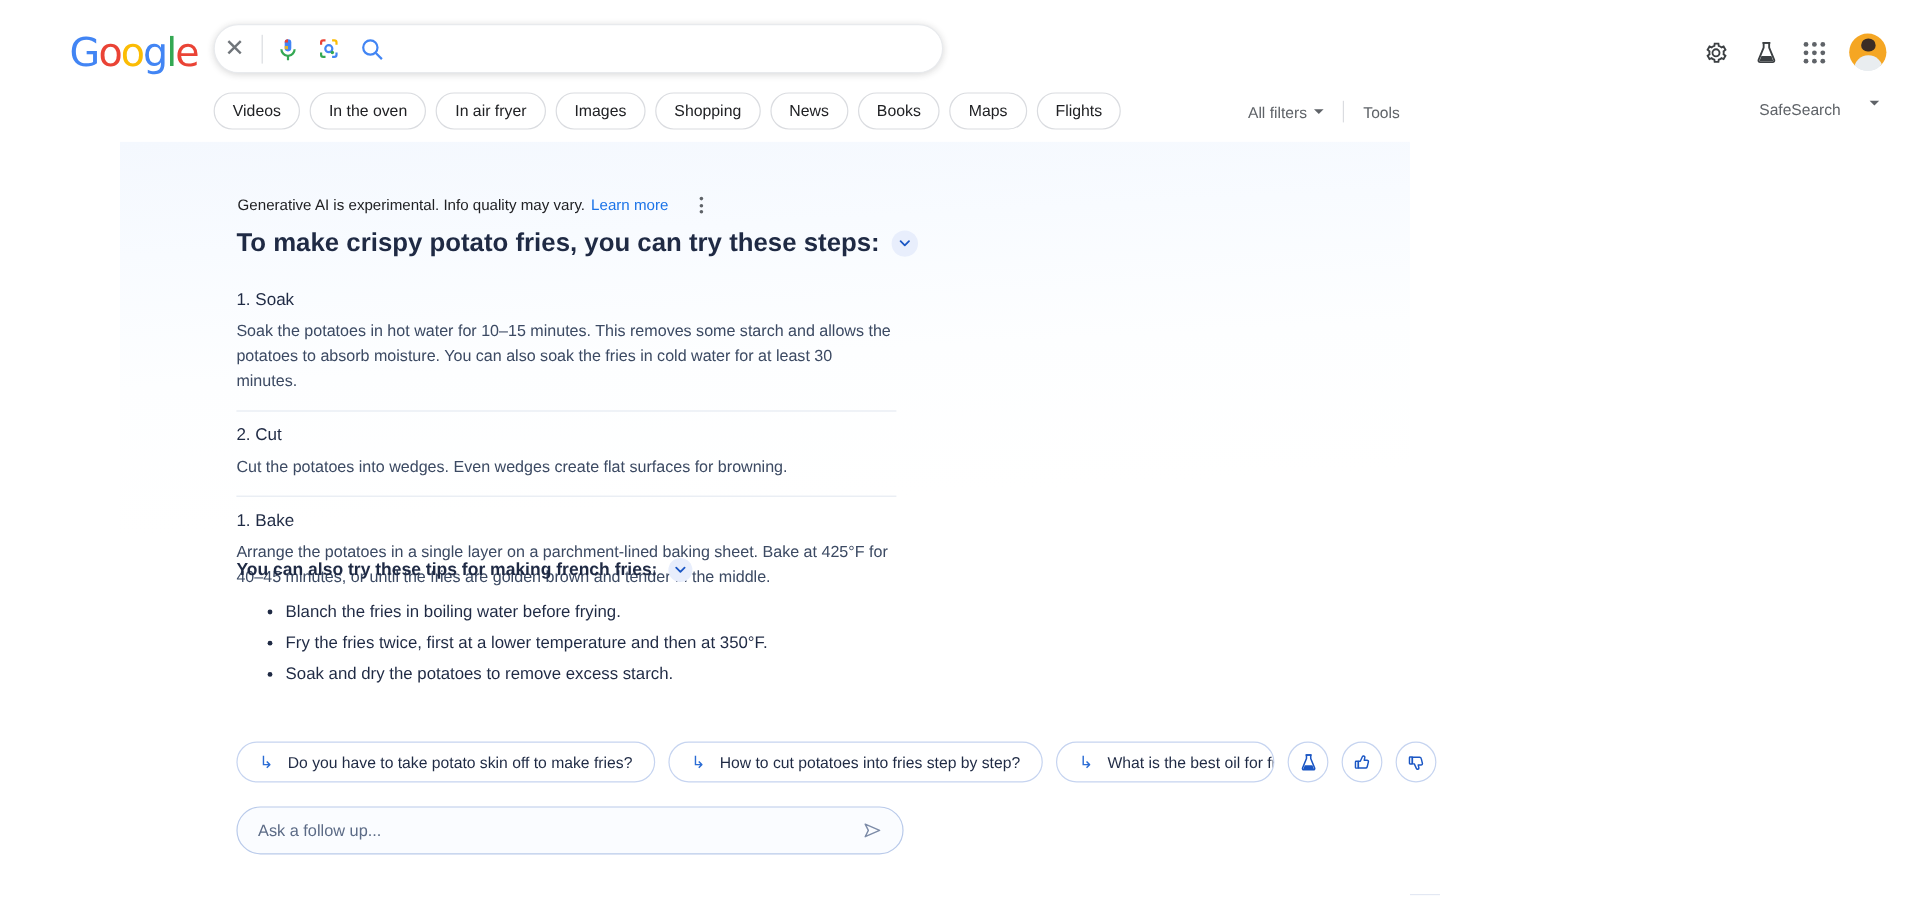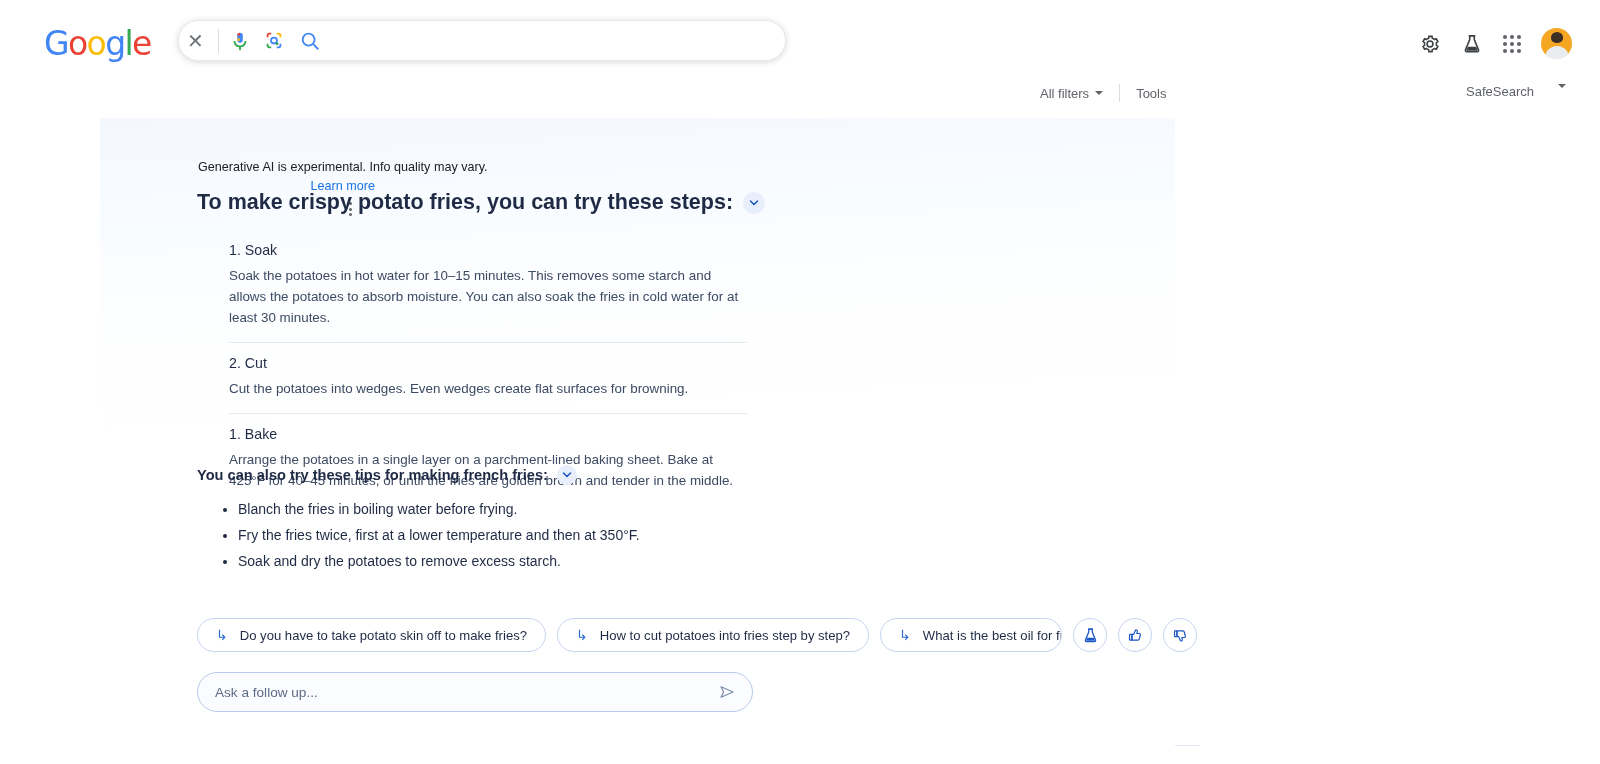--- a/index.html
+++ b/index.html
@@ -10,21 +10,21 @@
     font-family: "Liberation Sans", sans-serif;
     color: #202124;
     overflow: hidden;
     position: relative;
   }
 
   
   .header { position: relative; height: 118px; background: #fff; z-index: 5; }
 
   .logo {
-    position: absolute; left: 44px; top: 24px;
+    position: absolute; left: 58px; top: 24px;
     font-size: 33px; letter-spacing: -1.6px;
     font-family: "DejaVu Sans", sans-serif;
     font-weight: 400;
     user-select: none;
   }
   .logo span:nth-child(1){color:#4285F4;}
   .logo span:nth-child(2){color:#EA4335;}
   .logo span:nth-child(3){color:#FBBC05;}
   .logo span:nth-child(4){color:#4285F4;}
   .logo span:nth-child(5){color:#34A853;}
@@ -95,42 +95,42 @@
   
   .ai-panel {
     position: absolute; left: 100px; top: 118px; width: 1075px; height: 630px;
     background: linear-gradient(177deg, #f4f8fe 0%, #f8fbff 14%, #fdfeff 30%, #ffffff 48%, #ffffff 100%);
     z-index: 1;
   }
   .ai-inner { position: relative; width: 100%; height: 100%; }
 
   .disclaimer {
     position: absolute; left: 98px; top: 42px;
-    font-size: 12.6px; color: #202124; display:flex; align-items:center; gap: 5px; flex-direction: column;
+    font-size: 12.6px; color: #202124; display:flex; align-items:center; gap: 5px;
   }
   .disclaimer a { color: #1a73e8; text-decoration: none; cursor: pointer; }
   .kebab {
     margin-left: 16px; display:flex; flex-direction:column; gap:2.5px; cursor:pointer; padding: 4px 5px;
   }
   .kebab i { width: 3px; height: 3px; border-radius: 50%; background:#5f6368; display:block; }
 
   .ai-heading {
     position: absolute; left: 97px; top: 72px;
     font-size: 21.5px; color: #1f2a44; font-weight: 700;
     display: flex; align-items: center; gap: 10px;
     font-family: "Liberation Sans", sans-serif;
   }
   .chev-badge {
     width: 22px; height: 22px; border-radius: 11px; background: #e8eefc;
     display: inline-flex; align-items: center; justify-content: center; cursor: pointer;
   }
   .chev-badge svg { width: 12px; height: 12px; }
 
   .steps { position: absolute; left: 97px; top: 112px; width: 550px; }
-  .step { padding: 12px 0 14px 0; border-bottom: 1px solid #e5eaf2; margin-left: 32px; }
+  .step { padding: 12px 0 14px 0; border-bottom: 1px solid #e5eaf2; }
   .step:last-child { border-bottom: 0; }
   .step-title { font-size: 14.2px; color: #1f2a44; margin-bottom: 7px; }
   .step-body { font-size: 13.4px; line-height: 21px; color: #3c4a63; }
 
   .tips-heading {
     position: absolute; left: 97px; top: 347px;
     font-size: 14.6px; font-weight: bold; color: #1f2a44;
     display:flex; align-items:center; gap: 9px;
   }
   .tips-heading .chev-badge { width: 20px; height: 20px; }
@@ -248,20 +248,31 @@
       </svg>
     </div>
     <div class="icon-btn mag-ico">
       <svg viewBox="0 0 24 24" width="22" height="22">
         <circle cx="10.5" cy="10.5" r="6.5" fill="none" stroke="#4285F4" stroke-width="2"></circle>
         <line x1="15.5" y1="15.5" x2="21" y2="21" stroke="#4285F4" stroke-width="2"></line>
       </svg>
     </div>
   </div>
 
+  <div class="chips">
+    <div class="chip">Videos</div>
+    <div class="chip">In the oven</div>
+    <div class="chip">In air fryer</div>
+    <div class="chip">Images</div>
+    <div class="chip">Shopping</div>
+    <div class="chip">News</div>
+    <div class="chip">Books</div>
+    <div class="chip">Maps</div>
+    <div class="chip">Flights</div>
+  </div>
 
   <div class="tools-row">
     <div class="lbl">
       <span>All filters</span>
       <span class="caret"></span>
     </div>
     <div class="vsep"></div>
     <div class="lbl">
       <span>Tools</span>
     </div>

